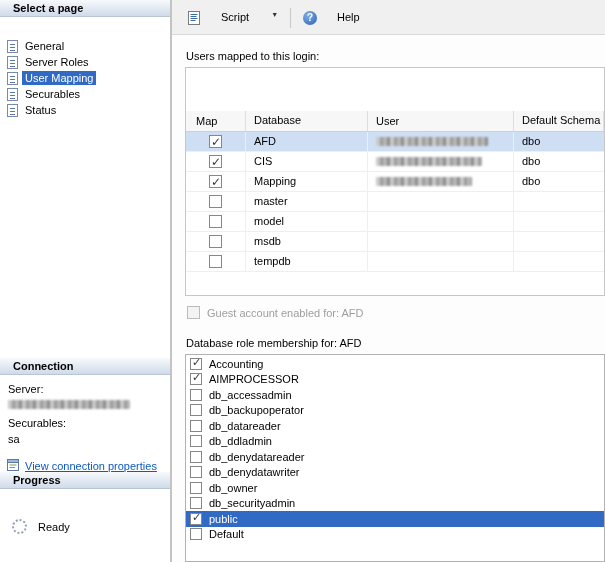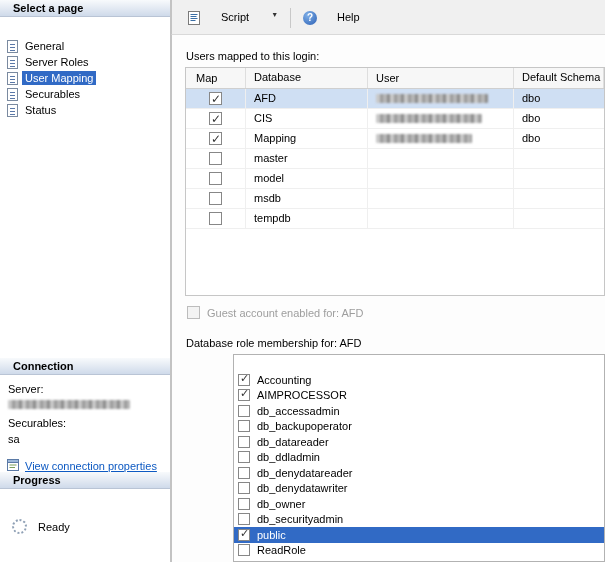--- a/index.html
+++ b/index.html
@@ -37,42 +37,42 @@
   .tb-btn{display:inline-flex;gap:20px;background:none;border:1px solid transparent;font:inherit;padding:3px 6px;cursor:default;}
   .script-icon{display:inline-flex;flex:none;}
   .dd-arrow{font-size:7px;color:#333;margin-left:2px;}
   .tb-sep{width:1px;height:20px;background:#c8c8c8;margin:0 5px;}
   .help-icon{width:14px;height:14px;border-radius:50%;background:radial-gradient(circle at 35% 30%,#7fb0e8,#2b5fb4);color:#fff;font-size:10px;font-weight:bold;line-height:14px;text-align:center;flex:none;}
 
   .content{position:absolute;left:0;right:0;top:35px;bottom:0;background:#fdfdfd;border-left:1px solid #c3c3c3;box-sizing:border-box;}
   .users-label{position:absolute;left:14px;top:15px;}
   .map-table{position:absolute;left:13px;top:32px;right:0;height:229px;background:#fff;border:1px solid #c6c6c6;box-sizing:border-box;overflow:hidden;}
   .trow{display:flex;height:19px;line-height:18px;border-bottom:1px solid #efefef;}
-  .trow.thead{height:20px;line-height:19px;background:#f7f7f7;border-bottom:1px solid #cfcfcf;}
+  .trow.thead{height:20px;line-height:19px;background:#f7f7f7;border-bottom:1px solid #cfcfcf;margin-top:43px;}
   .tcell{box-sizing:border-box;padding-left:8px;border-right:1px solid #efefef;white-space:nowrap;overflow:hidden;}
   .thead .tcell{border-right:1px solid #dedede;}
   .c0{width:60px;display:flex;align-items:center;justify-content:center;padding-left:0;}
   .thead .c0{justify-content:flex-start;padding-left:10px;}
   .c1{width:122px;}
   .c2{width:146px;display:flex;align-items:center;}
   .c3{flex:1;border-right:none;}
   .trow.rowsel{background:var(--rowsel,#cfdff3);}
   .trow:nth-child(2) .redacted{width:112px;}
   .trow:nth-child(3) .redacted{width:106px;}
   .trow:nth-child(4) .redacted{width:96px;}
 
   .cb{display:inline-block;width:13px;height:13px;background:#fff;border:1px solid #878787;box-sizing:border-box;position:relative;flex:none;}
   .cb.checked::after{content:"\2713";position:absolute;left:1px;top:-3px;font-size:12px;font-weight:bold;color:#333;}
   .cb.small{width:12px;height:12px;}
   .cb.small.checked::after{font-size:11px;top:-3px;left:1px;}
   .cb.disabled{background:#f3f3f3;border-color:#bcbcbc;}
 
   .guest-row{position:absolute;left:15px;top:271px;display:flex;align-items:flex-end;gap:7px;color:#9e9e9e;}
   .roles-label{position:absolute;left:14px;top:302px;}
-  .role-list{position:absolute;left:13px;top:319px;right:0;bottom:0;background:#fff;border:1px solid #b2b2b2;box-sizing:border-box;overflow:hidden;padding-top:17px;margin-left:48px;}
+  .role-list{position:absolute;left:13px;top:319px;right:0;bottom:0;background:#fff;border:1px solid #b2b2b2;box-sizing:border-box;overflow:hidden;padding-top:1px;}
   .role-row{display:flex;align-items:center;height:15.5px;padding-left:4px;gap:7px;}
   .role-row.sel{background:var(--sel,#316ac5);}
   .role-row.sel .role-label{color:#fff;}
 </style>
 </head>
 <body>
 
 <div class="dialog">
 
   <aside class="left-panel">
@@ -267,19 +267,19 @@
           <div class="role-row">
             <span class="cb small"></span>
             <span class="role-label">db_securityadmin</span>
           </div>
           <div class="role-row sel">
             <span class="cb small checked"></span>
             <span class="role-label">public</span>
           </div>
           <div class="role-row">
             <span class="cb small"></span>
-            <span class="role-label">ReadRole</span>
+            <span class="role-label">Default</span>
           </div>
         </div>
     </div>
   </section>
 
 </div>
 
 </body></html>

